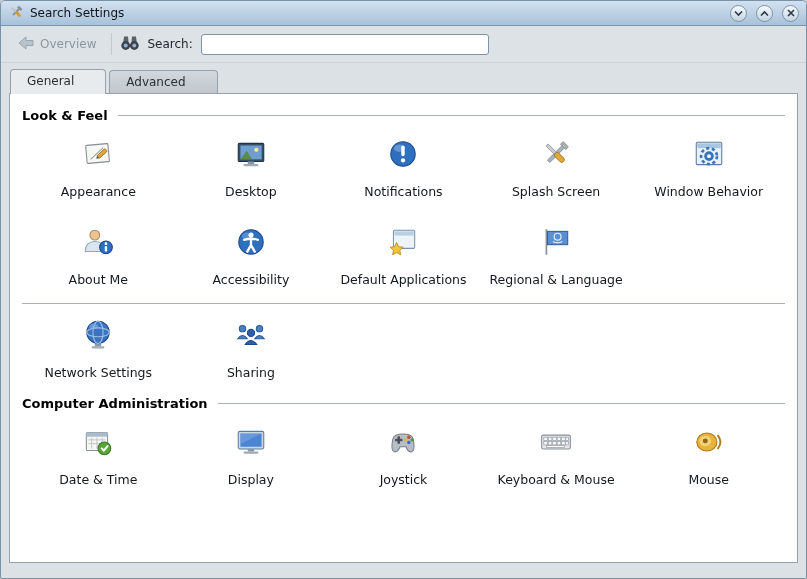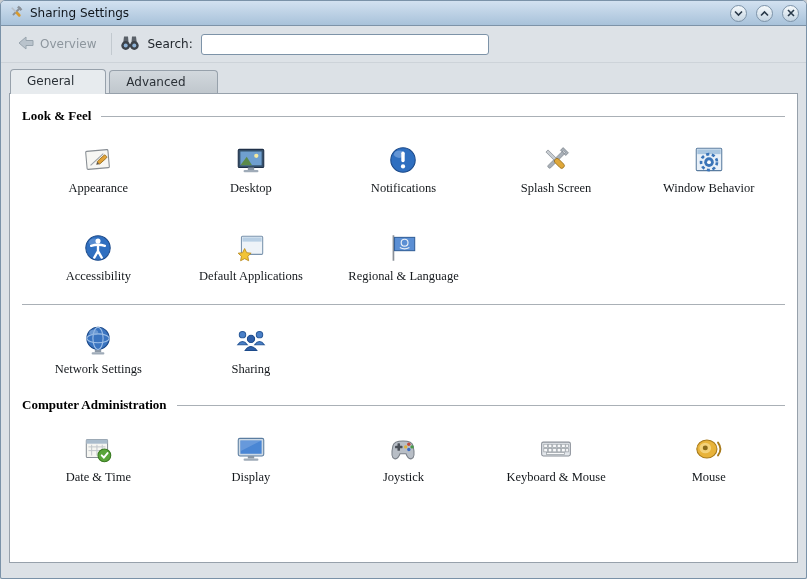--- a/index.html
+++ b/index.html
@@ -73,37 +73,36 @@
     font-weight:normal;
   }
 
   
   .content {
     flex:1; margin:0 8px 15px 8px;
     border:1px solid #97a1ab;
     background:#ffffff;
     padding:10px 12px 6px 12px;
     overflow:hidden;
-    font-family:Liberation Serif, serif;
   }
   .section { margin-bottom:2px; }
   .section-header {
     display:flex; align-items:center; gap:10px;
     font-weight:bold; font-size:13px; color:#000;
     margin:4px 0 2px 0;
   }
   .section-rule { flex:1; height:1px; background:#aab0b6; }
   .grid {
     display:grid; grid-template-columns:repeat(5,1fr);
     padding:6px 0 8px 0;
   }
   .item {
     display:flex; flex-direction:column; align-items:center;
     gap:2px; padding:4px 2px; cursor:pointer; border-radius:4px;
-    min-height:72px; justify-content:center;
+    min-height:72px; justify-content:space-between;
   }
   .item .ic { height:38px; display:flex; align-items:center; justify-content:center; }
   .item .lbl { text-align:center; color:#14181c; font-size:12.5px; line-height:1.15; }
 </style>
 </head>
 <body>
 
 <div class="window">
 
   <div class="titlebar">
@@ -112,21 +111,21 @@
         <g transform="rotate(45 8 8)">
             <rect x="7" y="1.5" width="2" height="11" rx="0.8" fill="#8a9098"></rect>
             <path d="M5.5 1.5 h5 v2.5 h-1.6 v-1 h-1.8 v1 h-1.6 Z" fill="#8a9098"></path>
           </g>
         <g transform="rotate(-45 8 8)">
             <rect x="7.2" y="2" width="1.6" height="6" fill="#b8bec6"></rect>
             <rect x="6.6" y="8" width="2.8" height="6" rx="1.2" fill="#d89a2e"></rect>
           </g>
       </svg>
     </span>
-    <span class="title-text">Sharing Settings</span>
+    <span class="title-text">Search Settings</span>
     <span class="title-spacer"></span>
     <button class="win-btn">
       <span>
           <svg width="9" height="7" viewBox="0 0 9 7">
             <polyline points="1,1.5 4.5,5 8,1.5" fill="none" stroke="#2a3a4a" stroke-width="1.6"></polyline>
           </svg>
         </span>
     </button>
     <button class="win-btn">
       <span>
@@ -247,20 +246,32 @@
           <span class="lbl">Window Behavior</span>
         </div>
       </div>
     </div>
 
     <div class="section">
       <div class="grid">
         <div class="item">
           <span class="ic">
             <svg width="34" height="34" viewBox="0 0 32 32">
+              <circle cx="13" cy="9.5" r="4.6" fill="#eac394" stroke="#b08a58"></circle>
+              <path d="M4 25 Q4 15.5 13 15.5 Q22 15.5 22 25 Z" fill="#d8e6f2" stroke="#8aa8c4"></path>
+              <circle cx="23.5" cy="21" r="6" fill="#2f6fc0" stroke="#1c4a8a"></circle>
+              <rect x="22.4" y="19.8" width="2.2" height="5.2" rx="1.1" fill="#fff"></rect>
+              <circle cx="23.5" cy="17.6" r="1.3" fill="#fff"></circle>
+            </svg>
+          </span>
+          <span class="lbl">About Me</span>
+        </div>
+        <div class="item">
+          <span class="ic">
+            <svg width="34" height="34" viewBox="0 0 32 32">
               <circle cx="16" cy="16" r="11.5" fill="#2f6fc0" stroke="#1c4a8a"></circle>
               <ellipse cx="12.5" cy="10.5" rx="5" ry="3.5" fill="#7fa9e0" opacity="0.5"></ellipse>
               <circle cx="16" cy="9.5" r="2.4" fill="#fff"></circle>
               <path d="M9.5 14 Q16 11.8 22.5 14" fill="none" stroke="#fff" stroke-width="2.2" stroke-linecap="round"></path>
               <path d="M16 13.5 L16 19 M16 19 L12.5 25 M16 19 L19.5 25" fill="none" stroke="#fff" stroke-width="2.2" stroke-linecap="round"></path>
             </svg>
           </span>
           <span class="lbl">Accessibility</span>
         </div>
         <div class="item">

